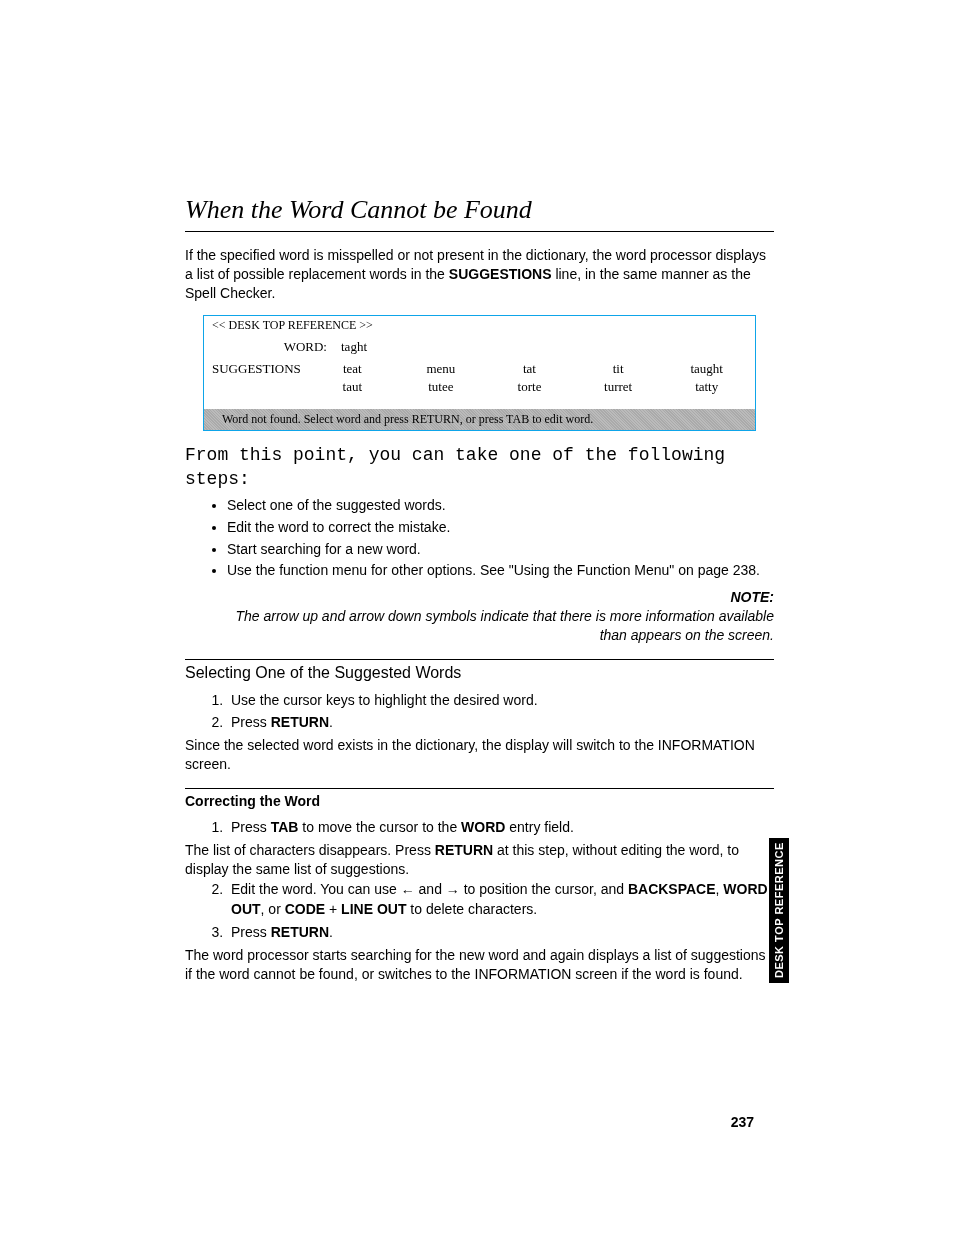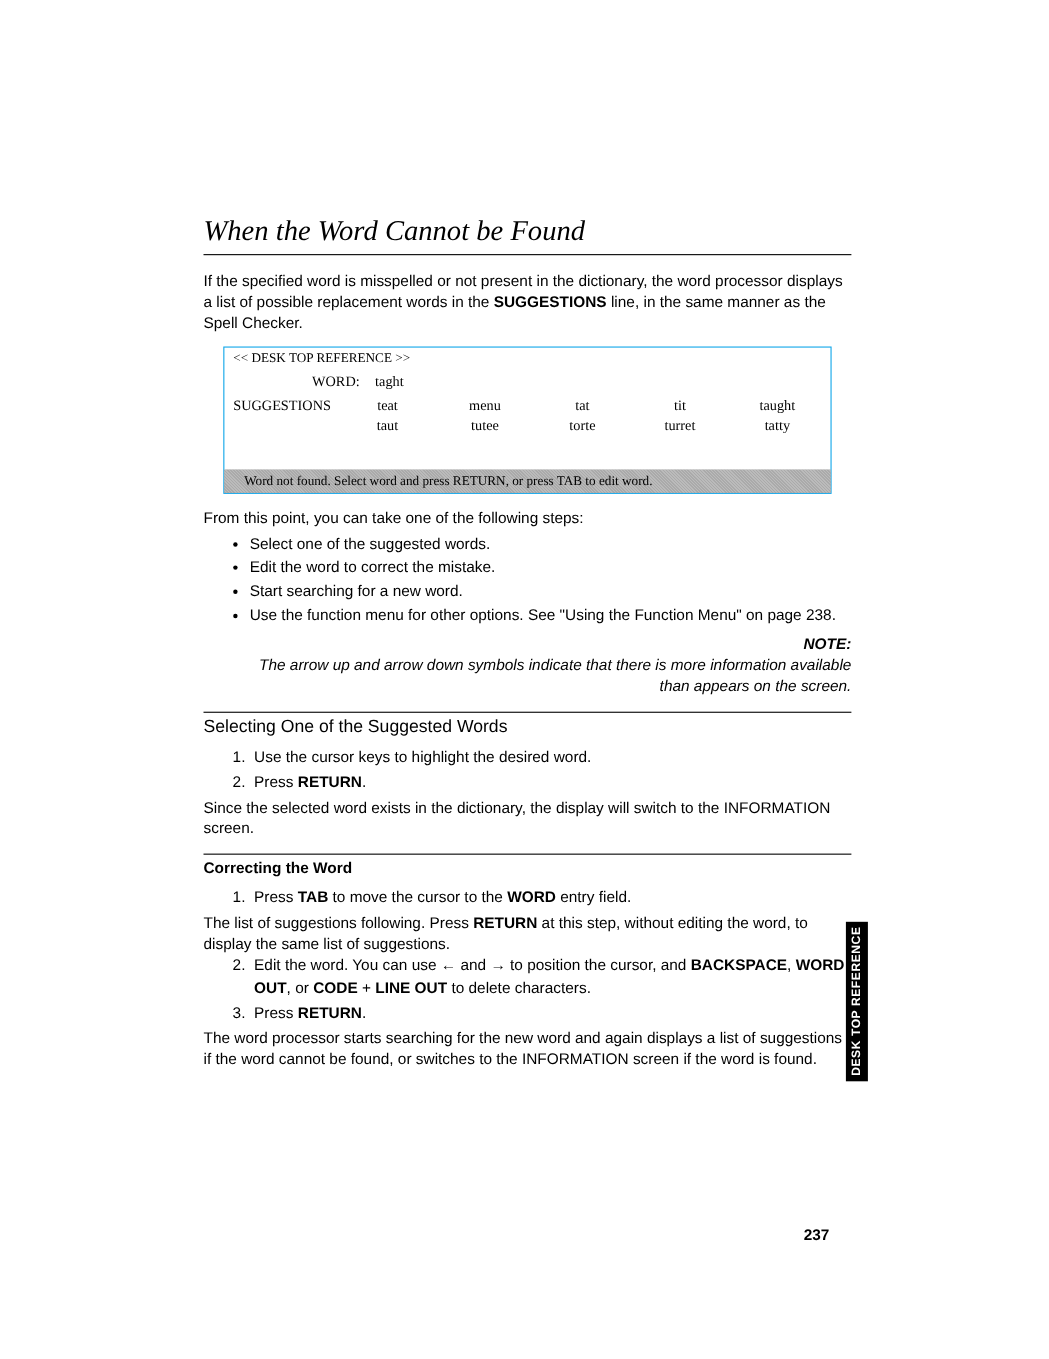--- a/index.html
+++ b/index.html
@@ -37,21 +37,21 @@
     border: 1px solid #0ea5e9;
     font-family: 'Times New Roman', serif;
     font-size: 13px;
     position: relative;
   }
   .scr-title {
     padding: 2px 8px;
     font-size: 12px;
   }
   .scr-body {
-    padding: 4px 8px 30px 8px;
+    padding: 4px 8px 12px 8px;
   }
   .scr-row1 { display: flex; margin-bottom: 6px; }
   .scr-word-label { width: 115px; text-align: right; padding-right: 14px; }
   .scr-word-value { }
   .scr-row2 { display: flex; }
   .scr-sug-label { width: 100px; font-size: 13px; }
   .scr-sug-grid {
     flex: 1;
     display: grid;
     grid-template-columns: repeat(5, 1fr);
@@ -59,21 +59,21 @@
     row-gap: 2px;
   }
   .scr-sug-grid span { text-align: center; }
   .scr-status {
     background: #888;
     color: #000;
     font-size: 12px;
     padding: 3px 18px;
     background-image: repeating-linear-gradient(45deg, #aaa 0 1px, #bbb 1px 2px);
   }
-  .para { font-size: 14px; line-height: 1.35; margin-top: 12px; }
+  .para { font-size: 18px; line-height: 1.35; margin-top: 12px; font-family: Liberation Mono, monospace; }
   ul.bullets { margin: 4px 0 0 0; padding-left: 42px; font-size: 14px; line-height: 1.55; }
   .note-block { margin: 6px 0 11px 28px; font-size: 14px; line-height: 1.35; text-align: right; }
   .note-label { font-weight: bold; font-style: italic; }
   .note-text { font-style: italic; }
   .sec-rule { border:none; border-top:1.5px solid #000; margin: 14px 0 4px 0; }
   .h2 { font-weight: normal; font-size: 16px; margin-bottom: 8px; }
   .h3 { font-weight: bold; font-size: 14px; margin-bottom: 8px; }
   ol.steps { margin: 0; padding-left: 42px; font-size: 14px; line-height: 1.45; }
   ol.steps li { padding-left: 4px; margin-bottom: 2px; }
   .body-text { font-size: 14px; line-height: 1.35; margin-top: 4px; }
@@ -166,21 +166,21 @@
   <div class="body-text">Since the selected word exists in the dictionary, the display will switch to the INFORMATION screen.</div>
 
   <hr class="sec-rule">
   <div class="h3">Correcting the Word</div>
   <ol class="steps">
     <li>
       <span>Press </span><b>TAB</b><span> to move the cursor to the </span><b>WORD</b><span> entry field.</span>
     </li>
   </ol>
   <div class="body-text">
-    <span>The list of suggestions following. Press </span><b>RETURN</b><span> at this step, without editing the word, to display the same list of suggestions.</span>
+    <span>The list of characters disappears. Press </span><b>RETURN</b><span> at this step, without editing the word, to display the same list of suggestions.</span>
   </div>
   <ol class="steps" start="2">
     <li>
       <span>Edit the word. You can use ← and → to position the cursor, and </span><b>BACKSPACE</b><span>, </span><b>WORD OUT</b><span>, or </span><b>CODE</b><span> + </span><b>LINE OUT</b><span> to delete characters.</span>
     </li>
     <li>
       <span>Press </span><b>RETURN</b><span>.</span>
     </li>
   </ol>
   <div class="body-text">The word processor starts searching for the new word and again displays a list of suggestions if the word cannot be found, or switches to the INFORMATION screen if the word is found.</div>

